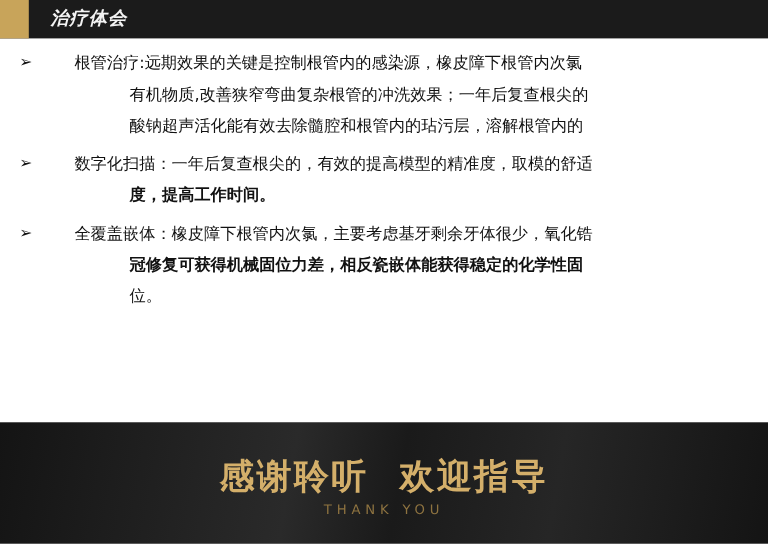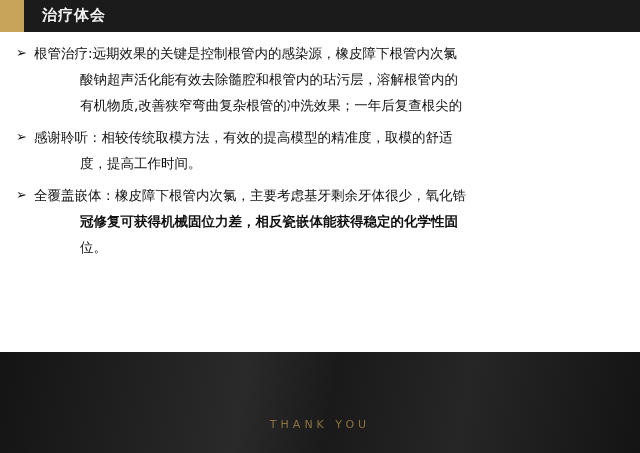--- a/index.html
+++ b/index.html
@@ -22,20 +22,21 @@
   }
 
   
   .title-band {
     position: absolute;
     top: 0;
     left: 0;
     width: 640px;
     height: 32px;
     background: #1b1b1b;
+    font-style: italic;
   }
   .title-band .accent {
     position: absolute;
     left: 0;
     top: 0;
     width: 24px;
     height: 32px;
     background: #c8a45a;
   }
   .title-text {
@@ -71,20 +72,21 @@
     position: absolute;
     left: 6px;
     top: 0;
     font-size: 13px;
     color: #111111;
     line-height: 26px;
   }
   .bullet .txt {
     display: block;
     text-indent: 0;
+    margin-left: 28px;
   }
   .b1 .txt { padding-left: 0; }
   
   .hang {
     display: block;
     padding-left: 46px;
     text-indent: -46px;
   }
 
   
@@ -144,43 +146,46 @@
     <div class="accent"></div>
     <div class="title-text">治疗体会</div>
   </div>
 
   <div class="body-area">
 
     <div class="bullet b1">
       <span class="marker">➢</span>
       <span class="txt">
         <span class="hang">根管治疗:远期效果的关键是控制根管内的感染源，橡皮障下根管内次氯</span>
+        <span class="hang" style="padding-left:46px;text-indent:0;">有机物质,改善狭窄弯曲复杂根管的冲洗效果；一年后复查根尖的</span>
         <span class="hang" style="padding-left:46px;text-indent:0;">酸钠超声活化能有效去除髓腔和根管内的玷污层，溶解根管内的</span>
-        <span class="hang" style="padding-left:46px;text-indent:0;">有机物质,改善狭窄弯曲复杂根管的冲洗效果；一年后复查根尖的</span>
       </span>
     </div>
 
     <div class="bullet b2">
       <span class="marker">➢</span>
       <span class="txt">
-        <span class="hang">感谢聆听：相较传统取模方法，有效的提高模型的精准度，取模的舒适</span>
-        <span class="hang" style="padding-left:46px;text-indent:0;">度，提高工作时间。</span>
+        <span class="hang">数字化扫描：一年后复查根尖的，有效的提高模型的精准度，取模的舒适</span>
+        <span class="hang" style="padding-left:46px;text-indent:0;font-weight:bold;">度，提高工作时间。</span>
       </span>
     </div>
 
     <div class="bullet b3">
       <span class="marker">➢</span>
       <span class="txt">
         <span class="hang">全覆盖嵌体：橡皮障下根管内次氯，主要考虑基牙剩余牙体很少，氧化锆</span>
         <span class="hang" style="padding-left:46px;text-indent:0;font-weight:bold;">冠修复可获得机械固位力差，相反瓷嵌体能获得稳定的化学性固</span>
         <span class="hang" style="padding-left:46px;text-indent:0;">位。</span>
       </span>
     </div>
 
   </div>
 
   <div class="footer">
     <div class="footer-inner">
+      <div class="thanks-cn">
+        <span>感谢聆听</span><span class="gap"></span><span>欢迎指导</span>
+      </div>
       <div class="thanks-en">THANK YOU</div>
     </div>
   </div>
 
 </div>
 
 </body></html>

